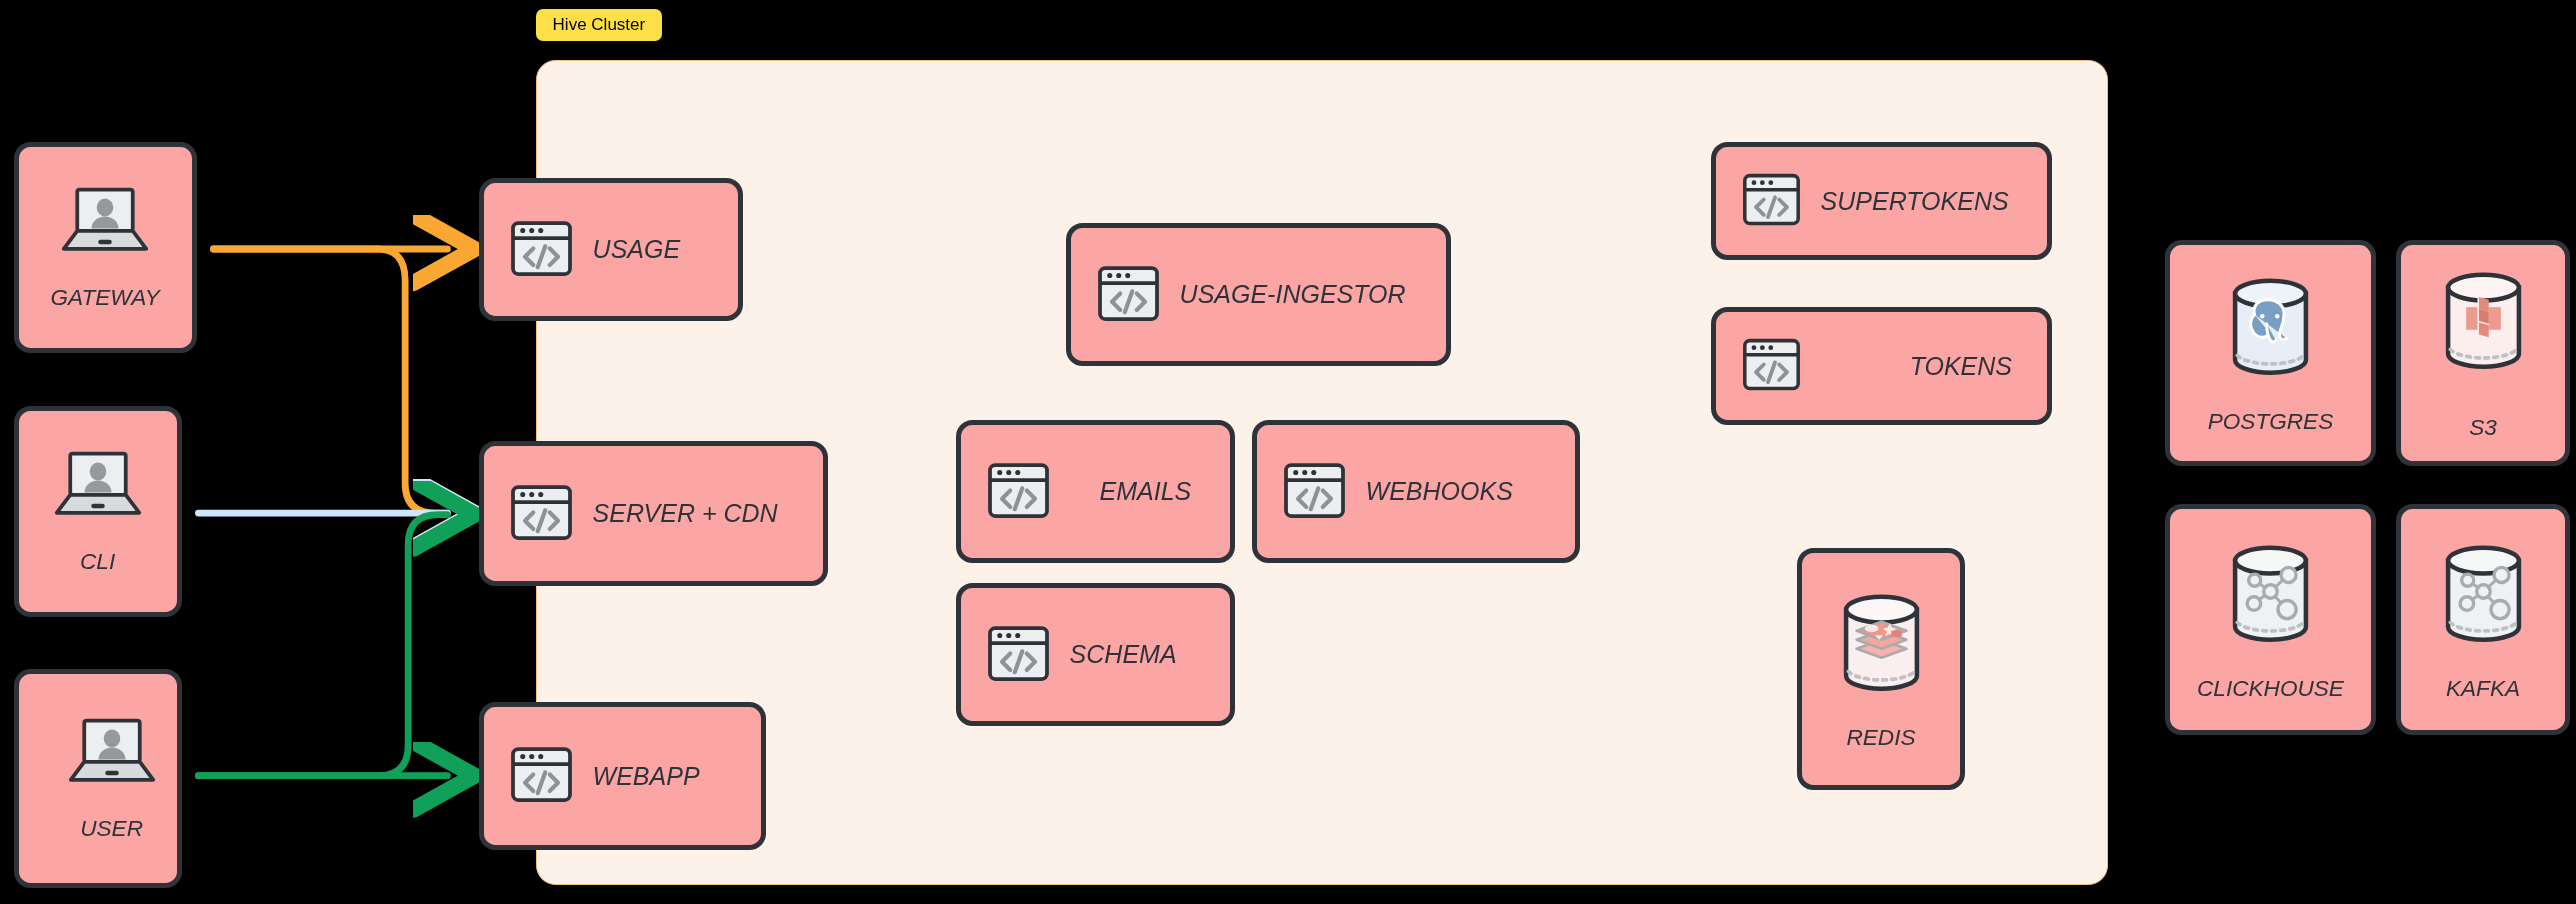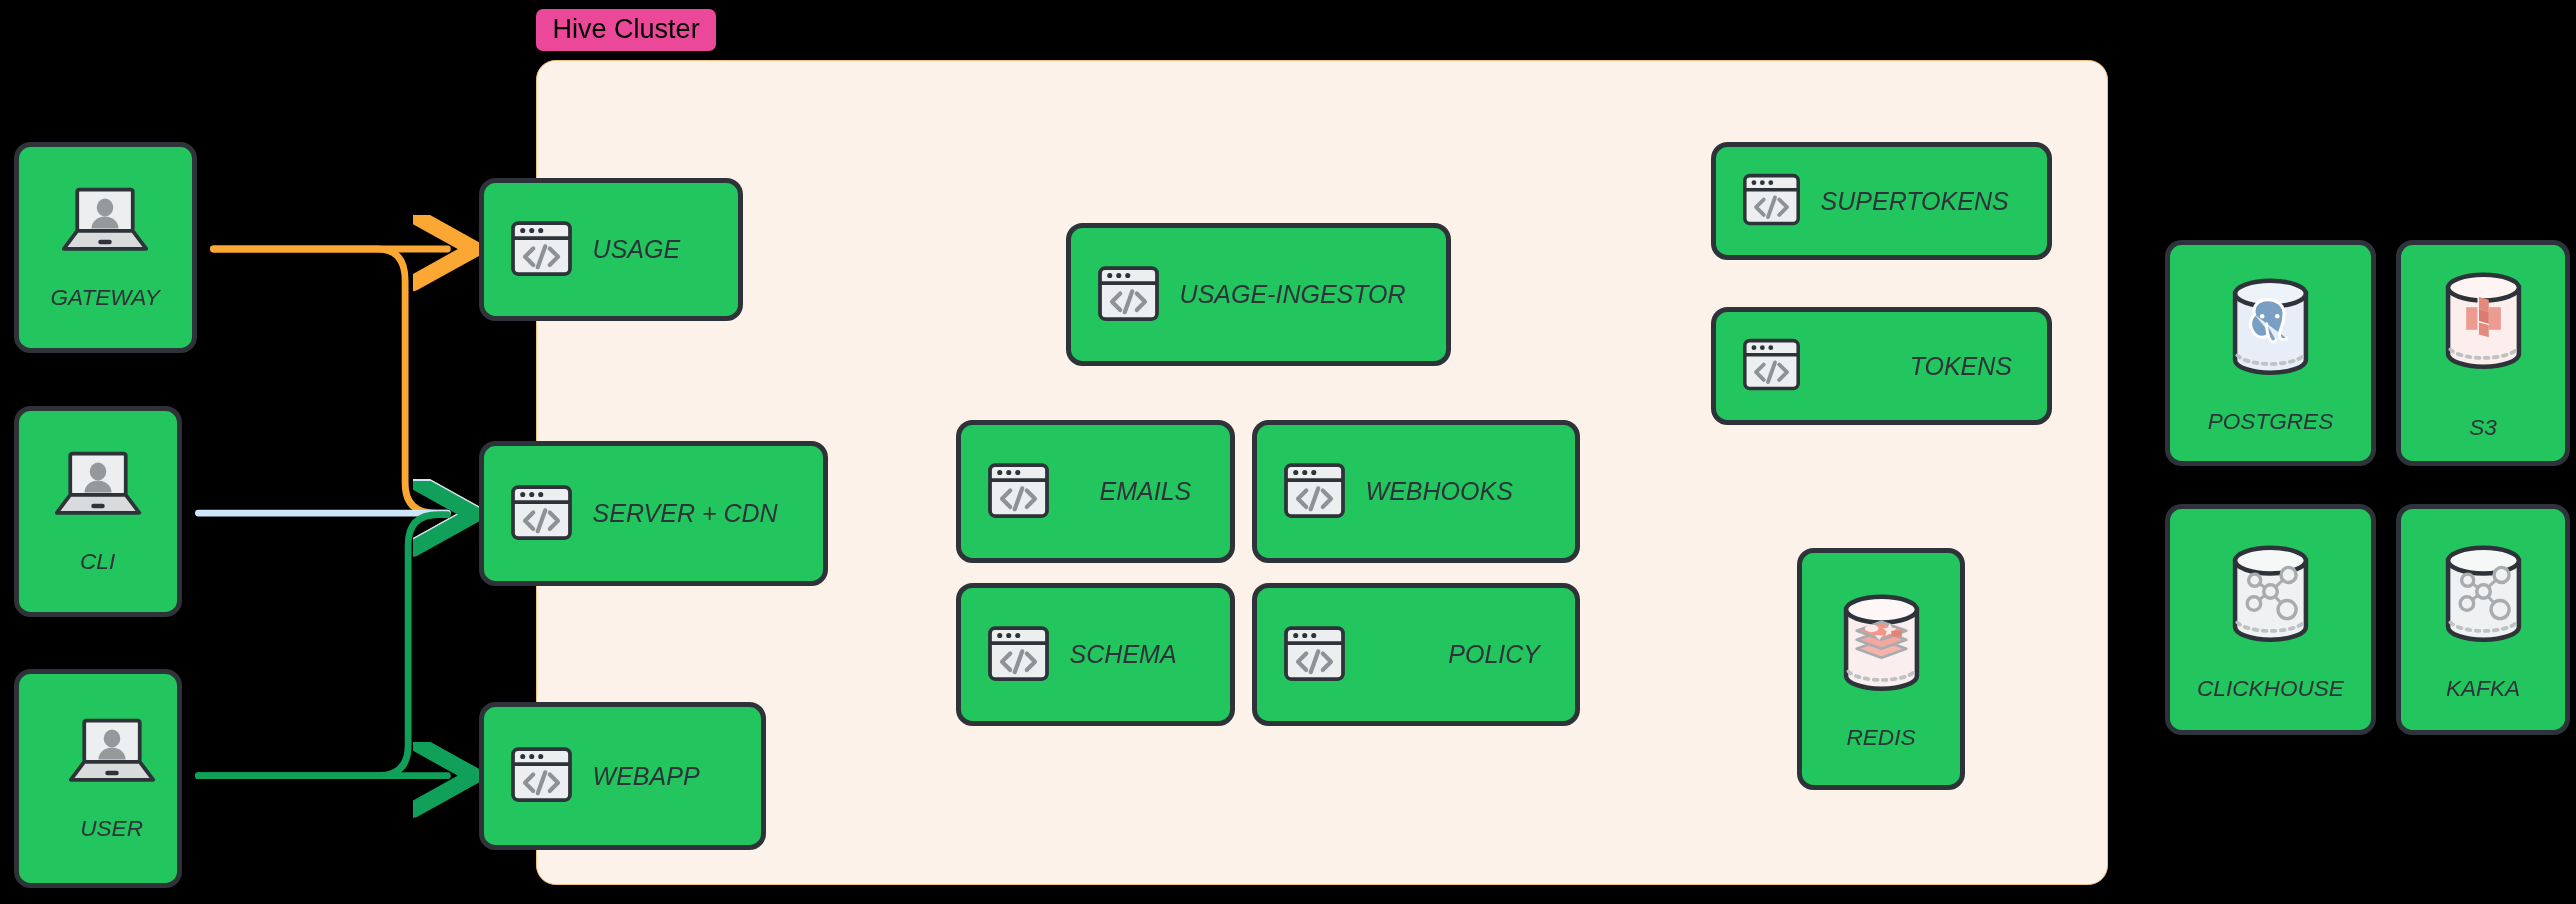--- a/index.html
+++ b/index.html
@@ -24,33 +24,33 @@
     width: 1570px;
     height: 823px;
     background: #fdf2e9;
     border: 1.5px solid #f5bf7e;
     border-radius: 19.6px;
   }
   #cluster-badge {
     position: absolute;
     left: 536px;
     top: 9px;
-    background: #ec4899;
+    background: #fde047;
     border-radius: 7px;
     padding: 6.8px 16.6px 8.3px 16.6px;
-    font-size: 27px;
+    font-size: 17px;
     color: #000000;
     line-height: 1;
     white-space: nowrap;
   }
 
   
   .node {
     position: absolute;
-    background: #22c55e;
+    background: #fca5a5;
     border: 5.3px solid #2d3338;
     border-radius: 16.6px;
     box-sizing: border-box;
     display: flex;
     align-items: center;
   }
   .node.row {
     flex-direction: row;
     justify-content: flex-start;
   }
@@ -263,35 +263,20 @@
         <circle cx="29" cy="18" r="3.4" fill="#2d3338"></circle>
         <circle cx="41" cy="18" r="3.4" fill="#2d3338"></circle>
         <path d="M31,42 L20,53 L31,64" fill="none" stroke="#8e9296" stroke-width="5.5" stroke-linecap="round" stroke-linejoin="round"></path>
         <path d="M53,42 L64,53 L53,64" fill="none" stroke="#8e9296" stroke-width="5.5" stroke-linecap="round" stroke-linejoin="round"></path>
         <path d="M47,39 L37,67" fill="none" stroke="#8e9296" stroke-width="5.5" stroke-linecap="round"></path>
       </svg>
     </span>
     <span class="node-label">SCHEMA</span>
   </div>
 
-  <div class="node row center-label" style="left:1252px; top:583px; width:328px; height:143px;">
-    <span class="svc-icon">
-      <svg width="63" height="63" viewBox="0 0 84 84">
-        <rect x="4" y="8" width="76" height="68" rx="7" fill="#eceeef" stroke="#2d3338" stroke-width="5"></rect>
-        <path d="M4,28 L80,28" stroke="#2d3338" stroke-width="5"></path>
-        <circle cx="17" cy="18" r="3.4" fill="#2d3338"></circle>
-        <circle cx="29" cy="18" r="3.4" fill="#2d3338"></circle>
-        <circle cx="41" cy="18" r="3.4" fill="#2d3338"></circle>
-        <path d="M31,42 L20,53 L31,64" fill="none" stroke="#8e9296" stroke-width="5.5" stroke-linecap="round" stroke-linejoin="round"></path>
-        <path d="M53,42 L64,53 L53,64" fill="none" stroke="#8e9296" stroke-width="5.5" stroke-linecap="round" stroke-linejoin="round"></path>
-        <path d="M47,39 L37,67" fill="none" stroke="#8e9296" stroke-width="5.5" stroke-linecap="round"></path>
-      </svg>
-    </span>
-    <span class="node-label">POLICY</span>
-  </div>
 
   <div class="node row" style="left:1711px; top:142px; width:341px; height:118px;">
     <span class="svc-icon">
       <svg width="59" height="59" viewBox="0 0 84 84">
         <rect x="4" y="8" width="76" height="68" rx="7" fill="#eceeef" stroke="#2d3338" stroke-width="5"></rect>
         <path d="M4,28 L80,28" stroke="#2d3338" stroke-width="5"></path>
         <circle cx="17" cy="18" r="3.4" fill="#2d3338"></circle>
         <circle cx="29" cy="18" r="3.4" fill="#2d3338"></circle>
         <circle cx="41" cy="18" r="3.4" fill="#2d3338"></circle>
         <path d="M31,42 L20,53 L31,64" fill="none" stroke="#8e9296" stroke-width="5.5" stroke-linecap="round" stroke-linejoin="round"></path>

